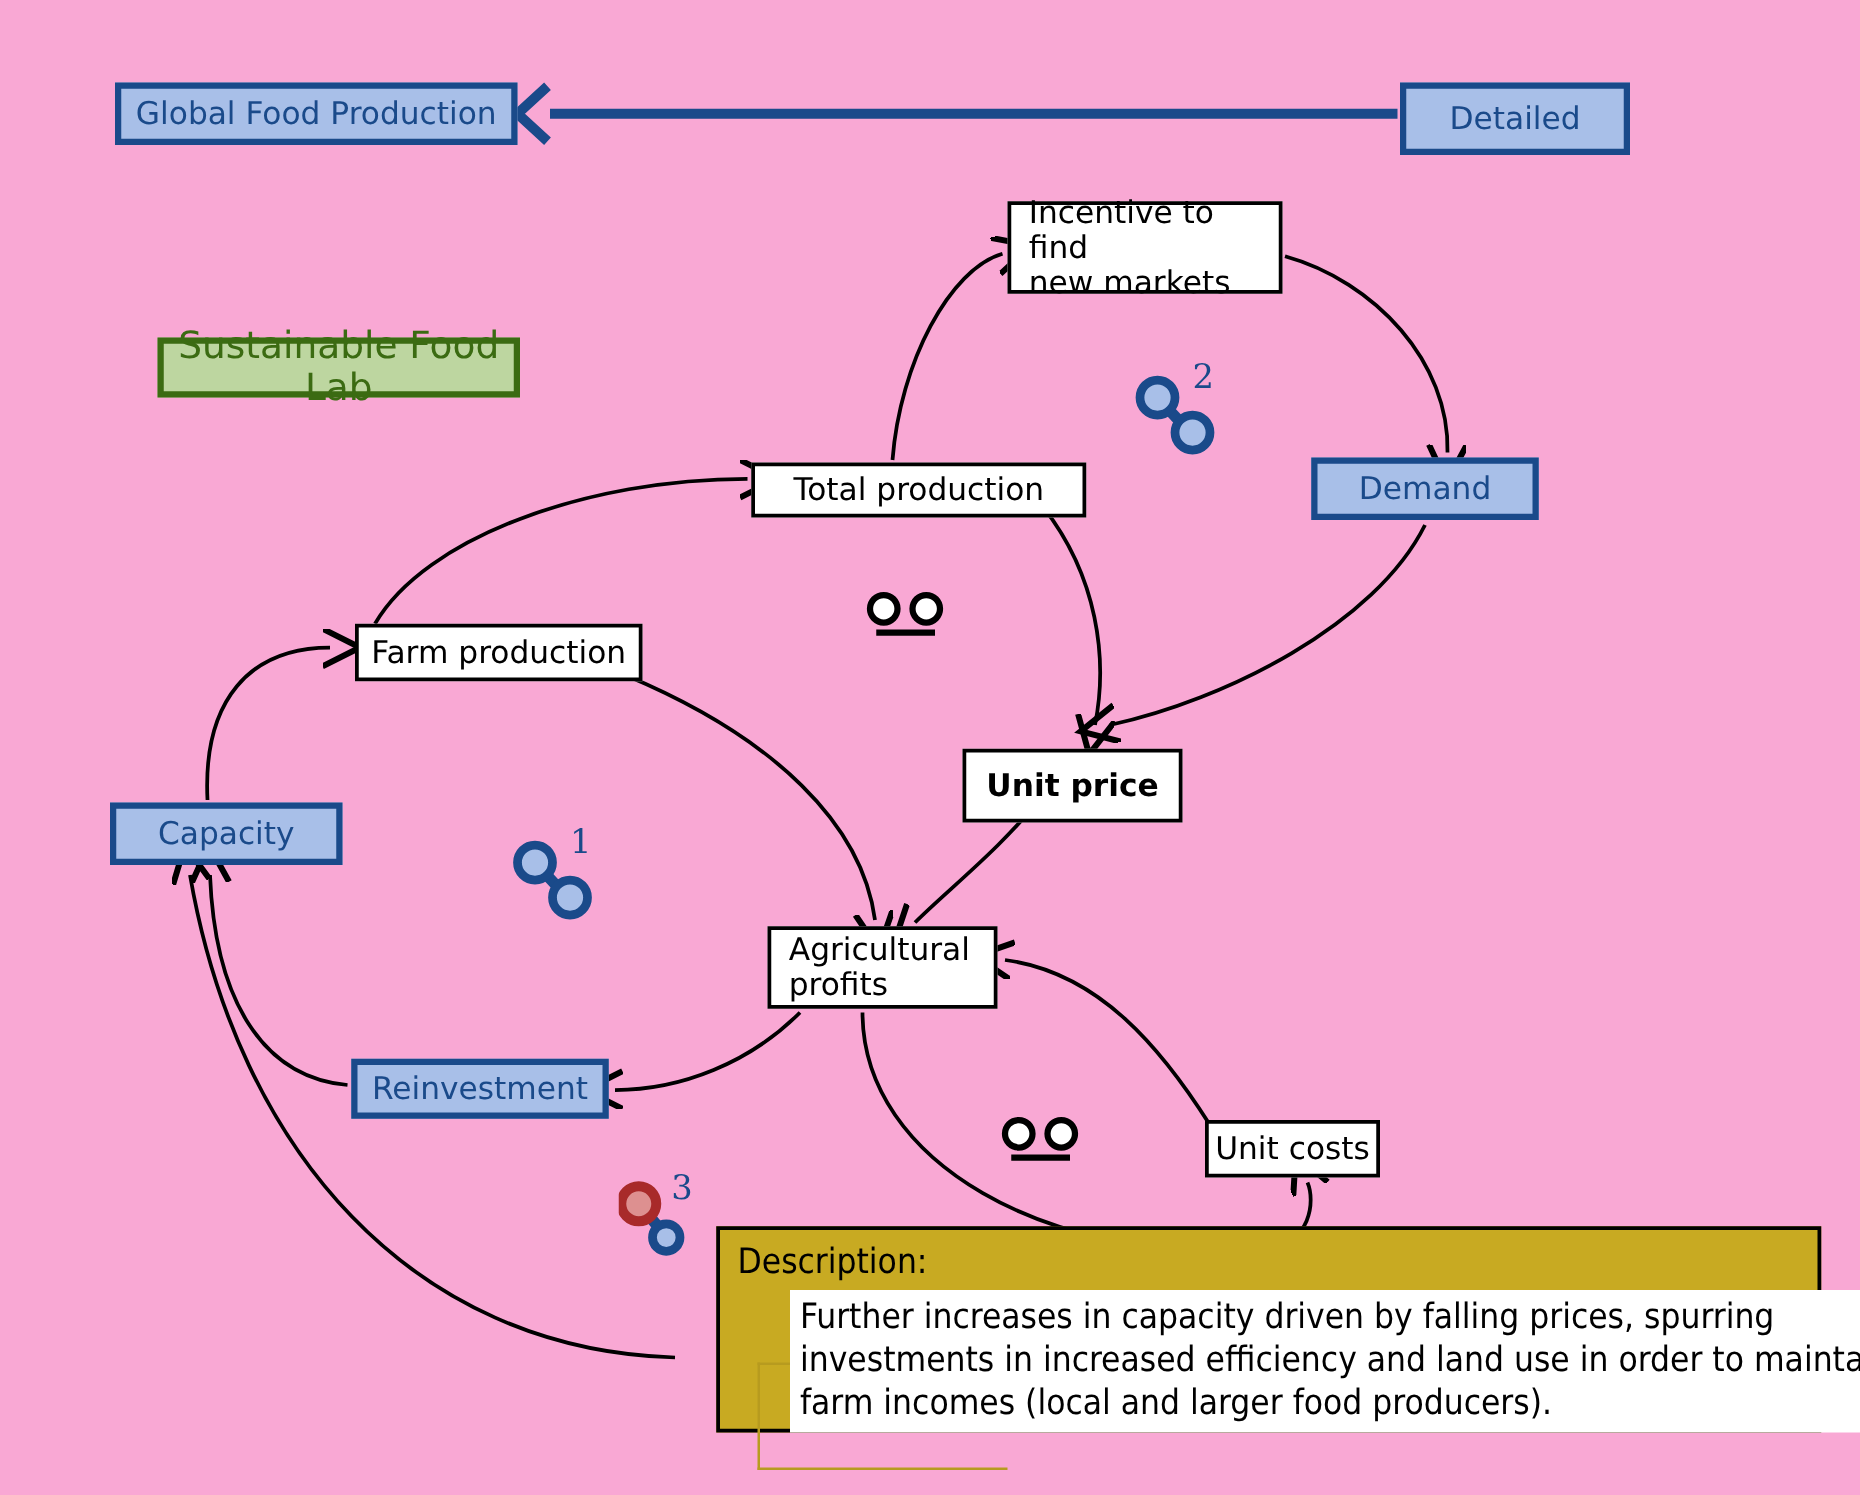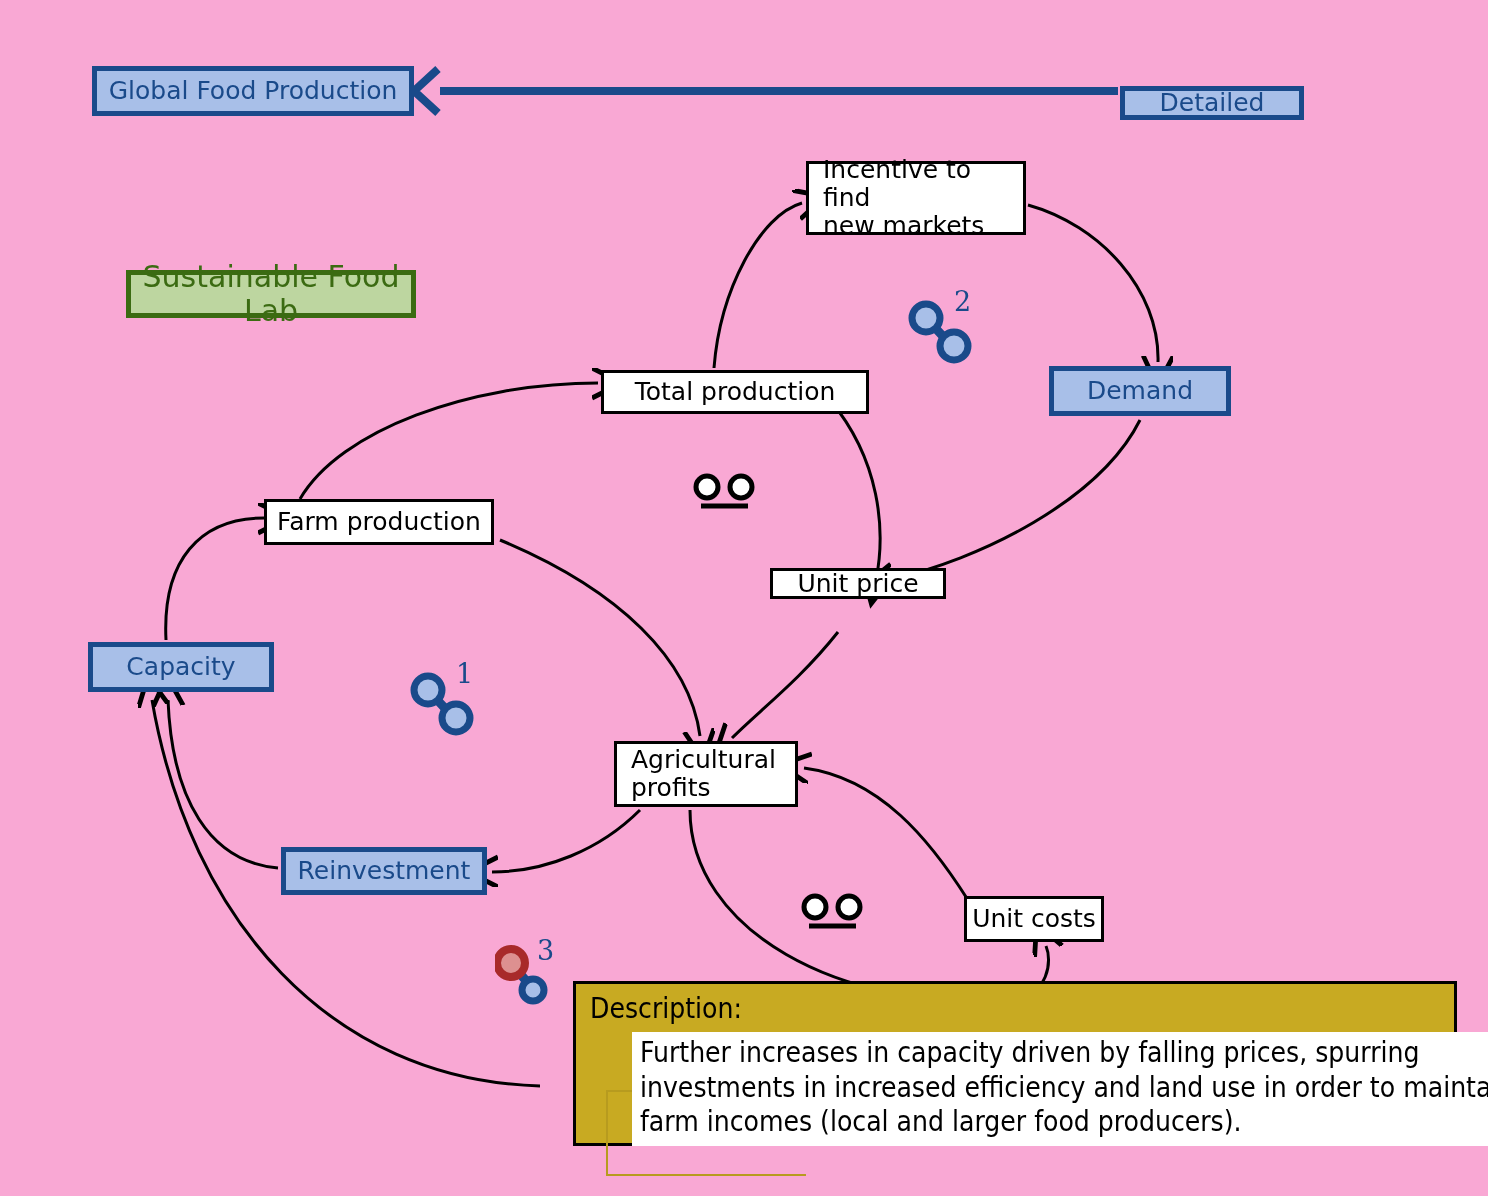--- a/index.html
+++ b/index.html
@@ -160,46 +160,46 @@
     <g stroke="#1a4a8a" fill="none">
       <path d="M 1118,91 L 440,91" stroke-width="8"></path>
       <path d="M 438,69 L 414,91 L 438,113" stroke-width="8" stroke-linejoin="miter"></path>
     </g>
   </svg>
 
   <div class="node node-blue" style="left:92px; top:66px; width:322px; height:50px;">
     <span>Global Food Production</span>
   </div>
 
-  <div class="node node-blue" style="left:1120px; top:66px; width:184px; height:34px;margin-top:20px;">
+  <div class="node node-blue" style="left:1120px; top:66px; width:184px; height:58px;">
     <span>Detailed</span>
   </div>
 
   <div class="node node-green" style="left:126px; top:270px; width:290px; height:48px;">
     <span>Sustainable Food Lab</span>
   </div>
 
   <div class="node node-white" style="left:806px; top:161px; width:220px; height:74px; justify-content:flex-end; padding-left:14px; text-align:left;">
     <span style="white-space:pre-line;">Incentive to find
 new markets</span>
   </div>
 
   <div class="node node-white" style="left:601px; top:370px; width:268px; height:44px;">
     <span>Total production</span>
   </div>
 
   <div class="node node-blue" style="left:1049px; top:366px; width:182px; height:50px;">
     <span>Demand</span>
   </div>
 
-  <div class="node node-white" style="left:264px; top:499px; width:230px; height:46px;">
+  <div class="node node-white" style="left:284px; top:499px; width:230px; height:46px;">
     <span>Farm production</span>
   </div>
 
-  <div class="node node-white" style="left:770px; top:568px; width:176px; height:31px;">
+  <div class="node node-white" style="left:770px; top:599px; width:176px; height:59px;font-weight:bold;">
     <span>Unit price</span>
   </div>
 
   <div class="node node-blue" style="left:88px; top:642px; width:186px; height:50px;">
     <span>Capacity</span>
   </div>
 
   <div class="node node-white" style="left:614px; top:741px; width:184px; height:66px; justify-content:flex-start; padding-left:14px; text-align:left;">
     <span style="white-space:pre-line;">Agricultural
 profits</span>

